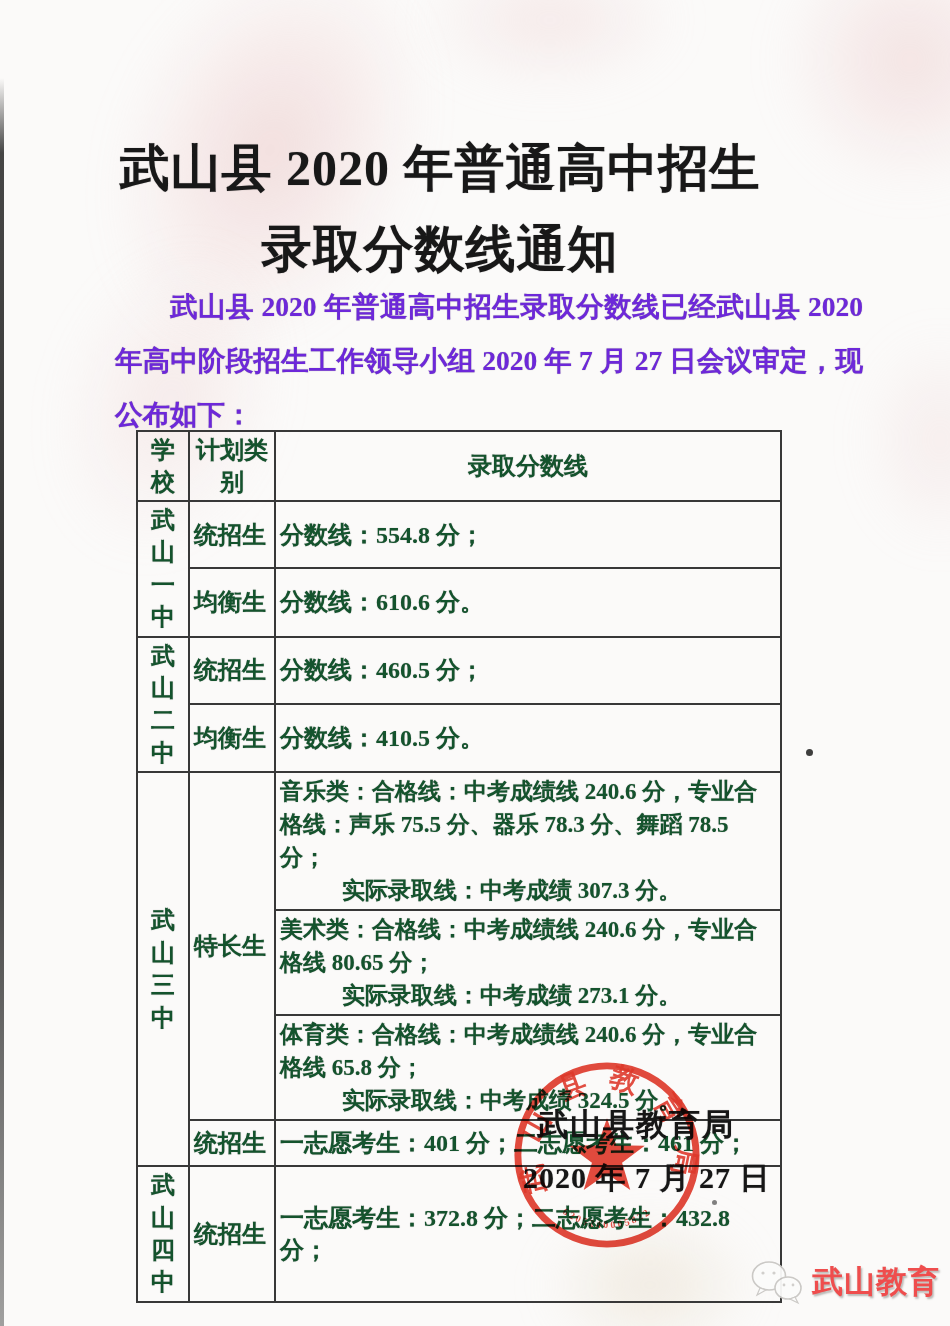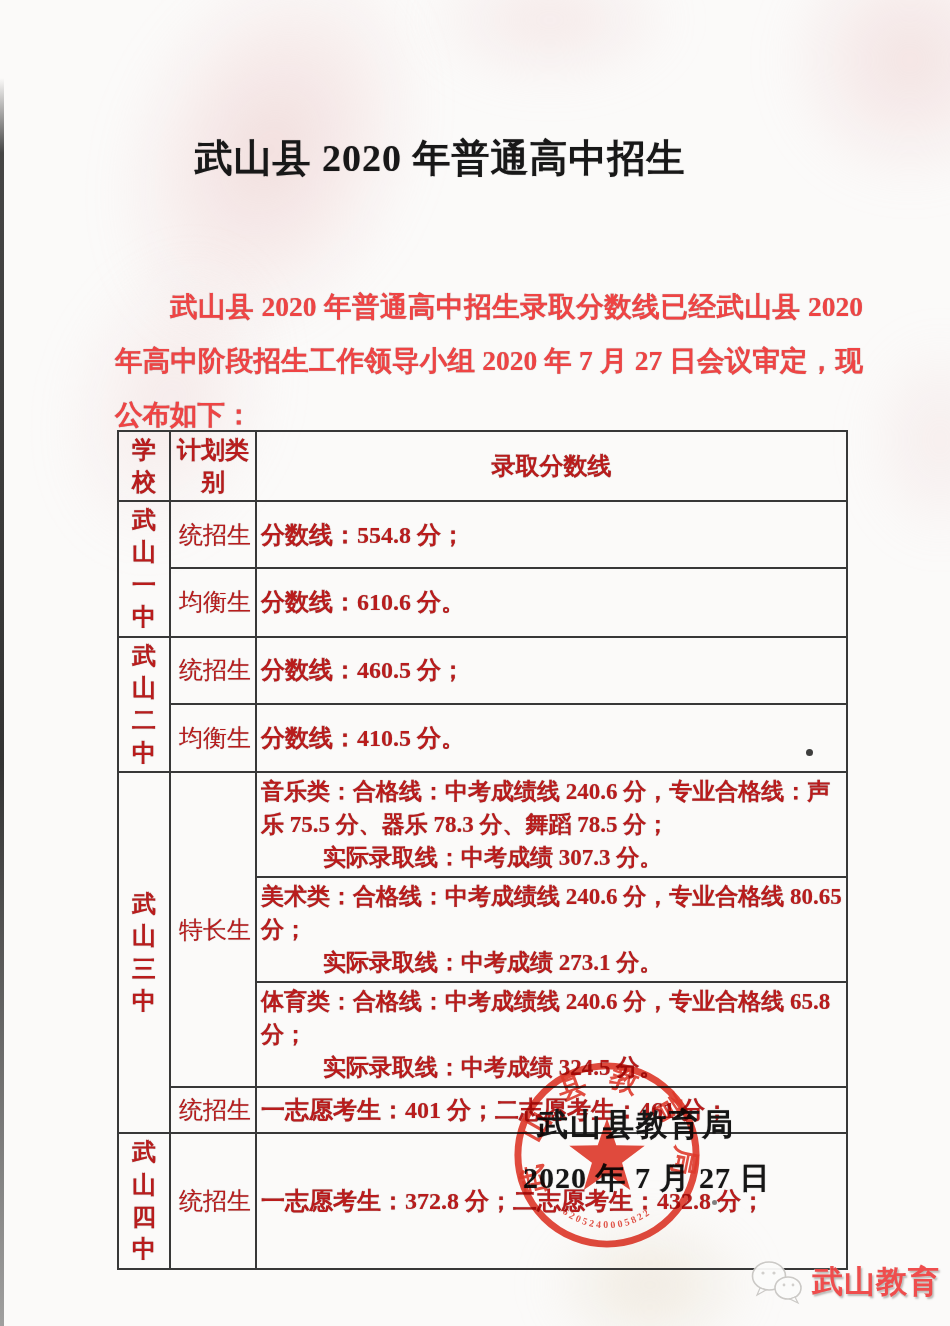--- a/index.html
+++ b/index.html
@@ -33,46 +33,46 @@
     background:radial-gradient(ellipse at center, rgba(235,205,205,.3), rgba(235,205,205,0) 70%); }
   .smudge-f { left:540px; top:1210px; width:220px; height:150px;
     background:radial-gradient(ellipse at center, rgba(226,214,191,.45), rgba(226,214,191,0) 70%); }
   .ink-dot { position:absolute; background:#1c1c1c; border-radius:50%; }
   .dot-1 { left:806px; top:749px; width:7px; height:7px; opacity:.85; }
   .dot-2 { left:712px; top:1200px; width:5px; height:5px; opacity:.55; }
 
   
   .doc-title {
     position:absolute; left:0; top:128px; width:880px;
-    text-align:center; font-weight:700; font-size:38px; line-height:1.62;
+    text-align:center; font-weight:700; font-size:50px; line-height:1.62;
     letter-spacing:1px; color:#181818;
   }
 
   
   .doc-paragraph {
     position:absolute; left:115px; top:280px; width:748px;
     font-size:27.5px; font-weight:600; line-height:54px;
-    text-align:justify; text-indent:2em; color:#ef4444;
+    text-align:justify; text-indent:2em; color:#6d28d9;
   }
 
   
   .score-table {
-    position:absolute; left:117px; top:430px; width:731px;
+    position:absolute; left:136px; top:430px; width:646px;
     border-collapse:collapse; table-layout:fixed;
-    font-size:24px; color:#b91c1c;
+    font-size:24px; color:#14532d;
   }
   .score-table col.c1 { width:52px; }
   .score-table col.c2 { width:86px; }
   .score-table td, .score-table th {
     border:2px solid #383838; vertical-align:middle;
     padding:2px 4px;
   }
   .score-table th { font-weight:700; text-align:center; font-size:24px; }
   .cell-school { text-align:center; font-weight:700; line-height:1.35; padding:2px 1px; }
-  .cell-category { text-align:right; font-weight:400; }
+  .cell-category { text-align:left; font-weight:700; }
   .cell-score { text-align:left; padding-left:10px; font-weight:600; }
   .cell-multi { font-size:23px; line-height:33px; padding:6px 6px 6px 8px; font-weight:600; }
   .cell-multi .cat-label { font-weight:700; }
   .cell-multi .second-line { padding-left:2.7em; }
   .row-h1 { height:52px; } .row-h2 { height:53px; }
   .row-music { height:93px; } .row-art { height:70px; } .row-sport { height:71px;margin-left:15px; }
   .row-small { height:46px; } .row-last { height:80px;margin-left:39px; }
 
   
   .sign-agency {
@@ -110,20 +110,21 @@
   <div class="smudge smudge-c"></div>
   <div class="smudge smudge-d"></div>
   <div class="smudge smudge-e"></div>
   <div class="smudge smudge-f"></div>
   <div class="edge-line-left"></div>
   <div class="ink-dot dot-1"></div>
   <div class="ink-dot dot-2"></div>
 
   <div class="doc-title scan-text">
     <div>武山县 2020 年普通高中招生</div>
+    <div>录取分数线通知</div>
   </div>
 
   <div class="doc-paragraph scan-text">武山县 2020 年普通高中招生录取分数线已经武山县 2020 年高中阶段招生工作领导小组 2020 年 7 月 27 日会议审定，现公布如下：</div>
 
   <table class="score-table scan-text">
     <colgroup>
         <col class="c1">
         <col class="c2">
         <col class="c3">
       </colgroup>

